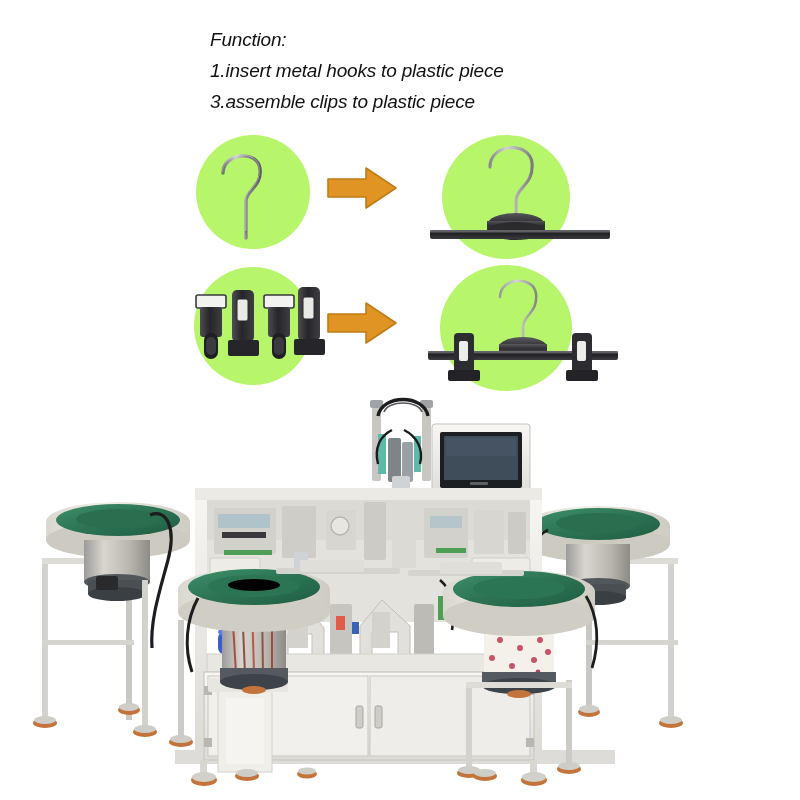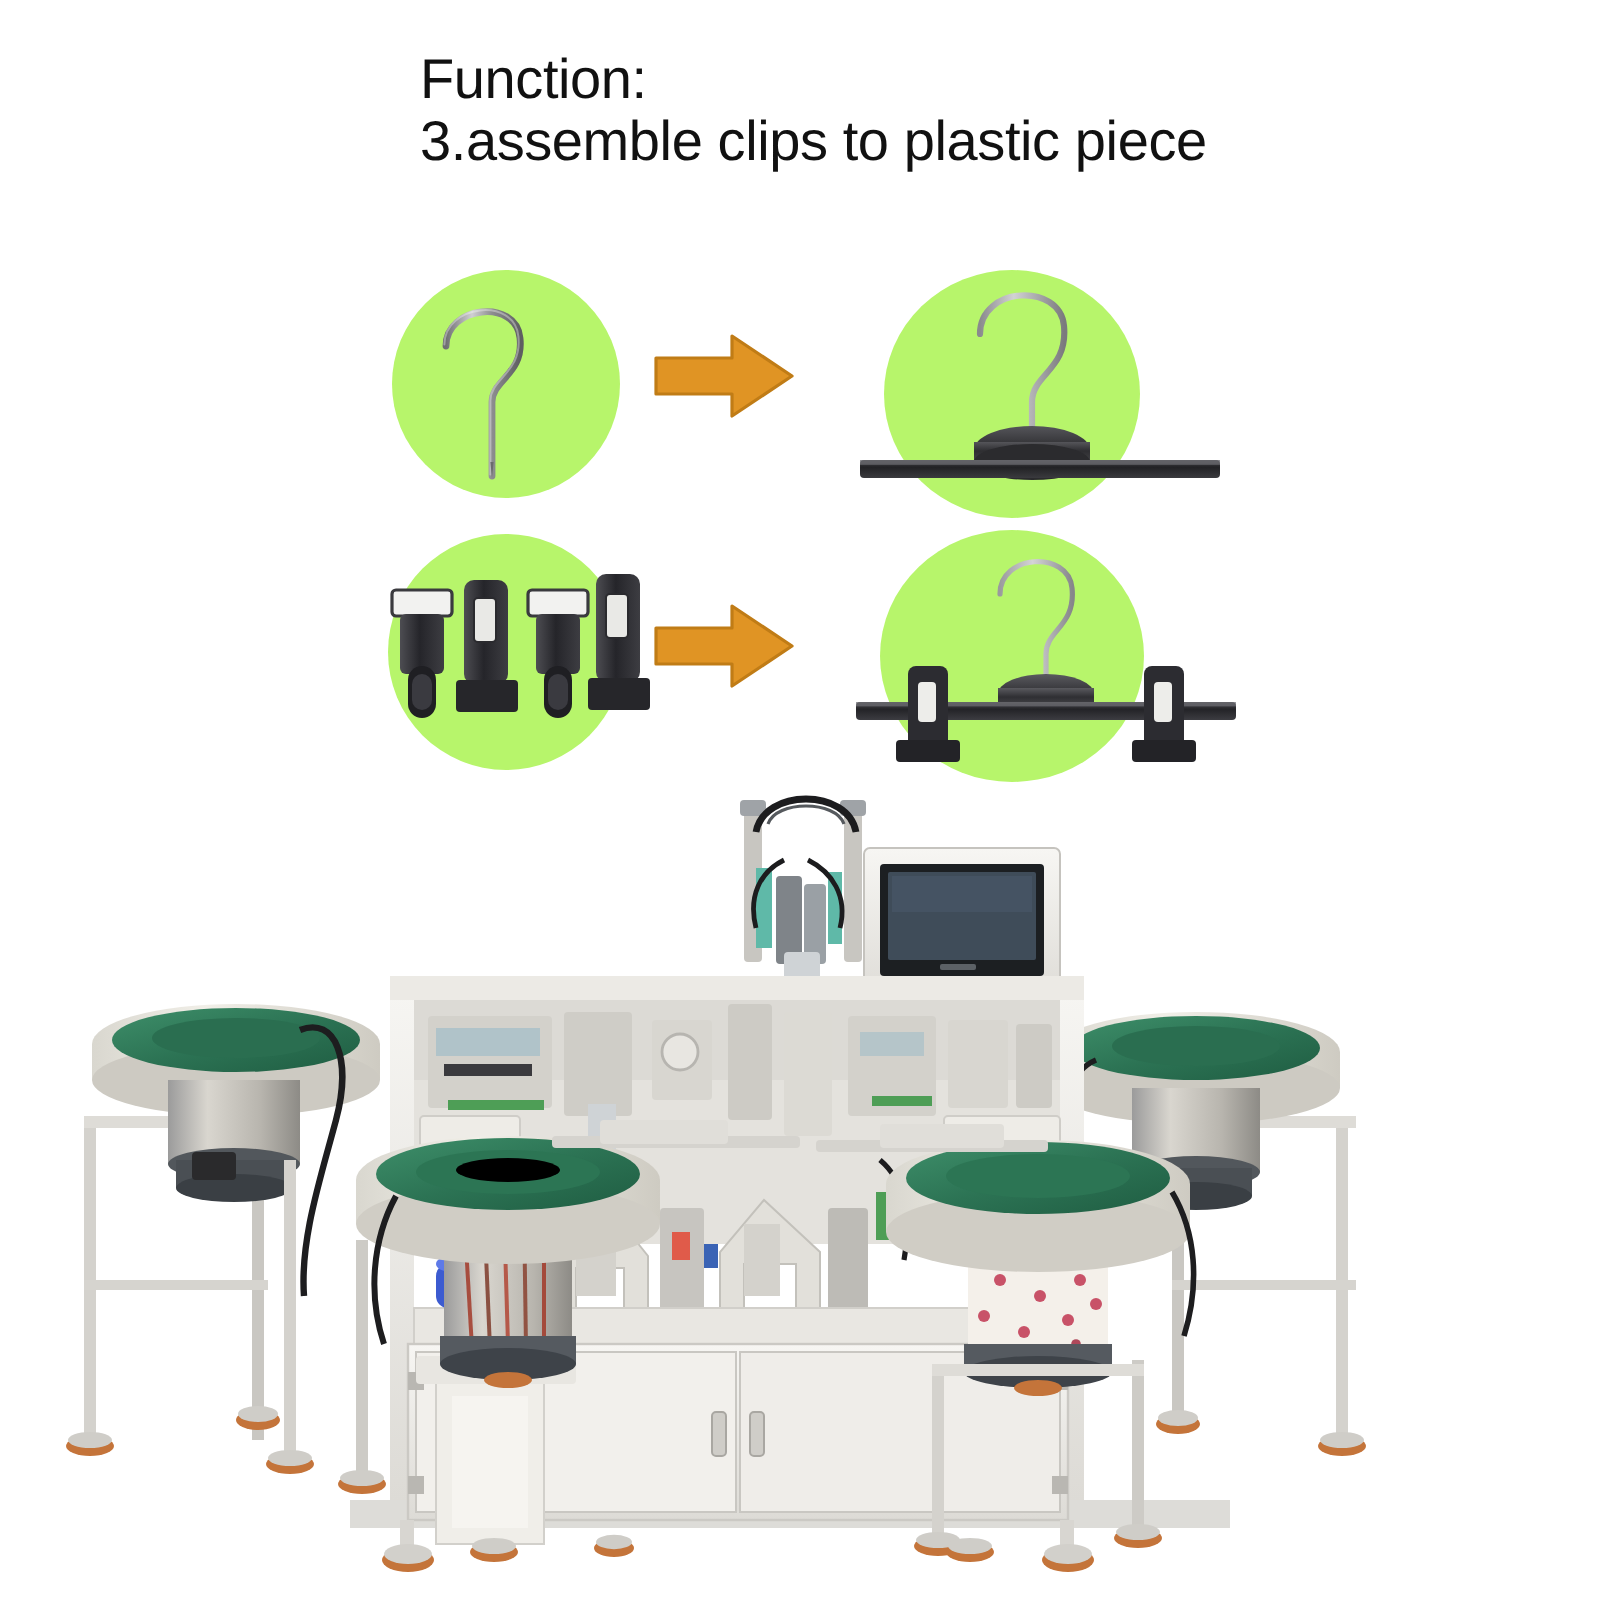--- a/index.html
+++ b/index.html
@@ -12,24 +12,25 @@
     position:relative;
   }
   #root{position:relative;width:800px;height:800px;}
 
   
   .caption{
     position:absolute;
     left:210px; top:24px;
     width:560px;
     color:#111111;
-    font-size:28px;
+    font-size:19px;
     line-height:31px;
     letter-spacing:-0.2px;
     white-space:nowrap;
+    font-style:italic;
   }
   .caption div{ white-space:nowrap; }
 
   
   .diagram{position:absolute;left:0;top:125px;width:800px;height:275px;}
 
   .circle{
     position:absolute;
     border-radius:50%;
     background:#b7f56b;
@@ -57,20 +58,21 @@
   .machine{position:absolute;left:0;top:390px;width:800px;height:410px;}
   .machine svg{display:block;}
 </style>
 </head>
 <body>
 
 <div id="root">
 
   <div class="caption">
     <div>Function:</div>
+    <div>1.insert metal hooks to plastic piece</div>
     <div>3.assemble clips to plastic piece</div>
   </div>
 
   <div class="diagram">
 
     <div class="circle c1"></div>
     <div class="circle c2"></div>
 
     <div class="circle c3"></div>
     <div class="circle c4"></div>

